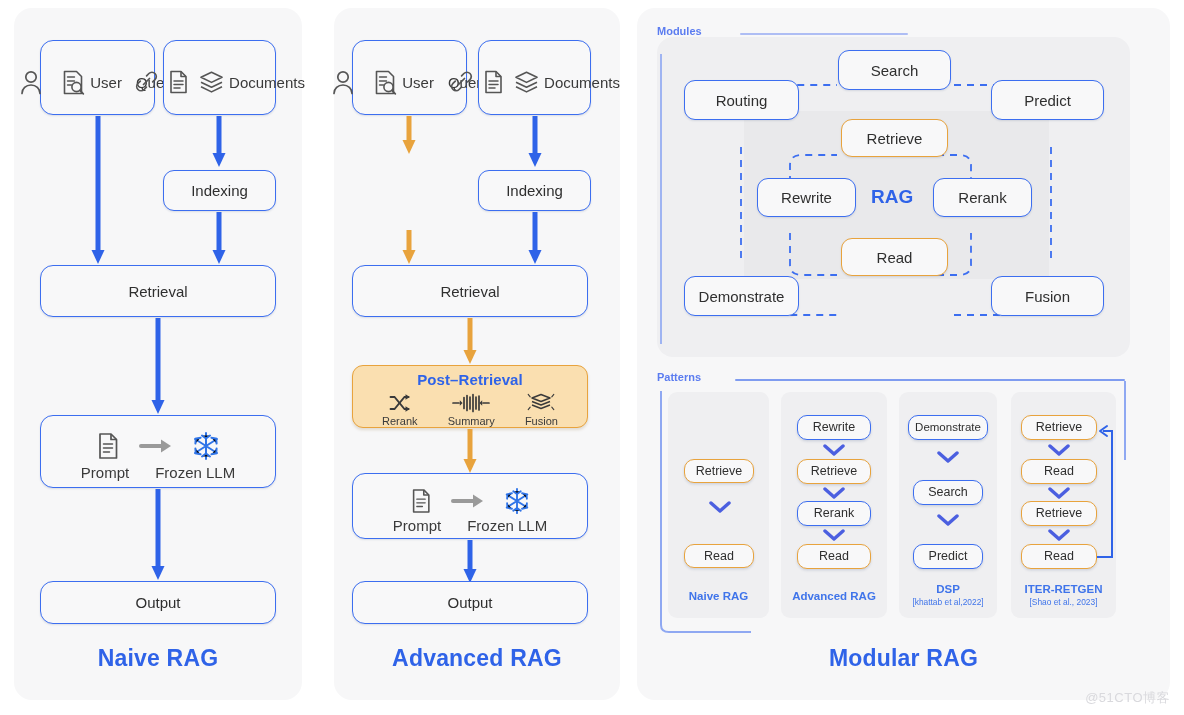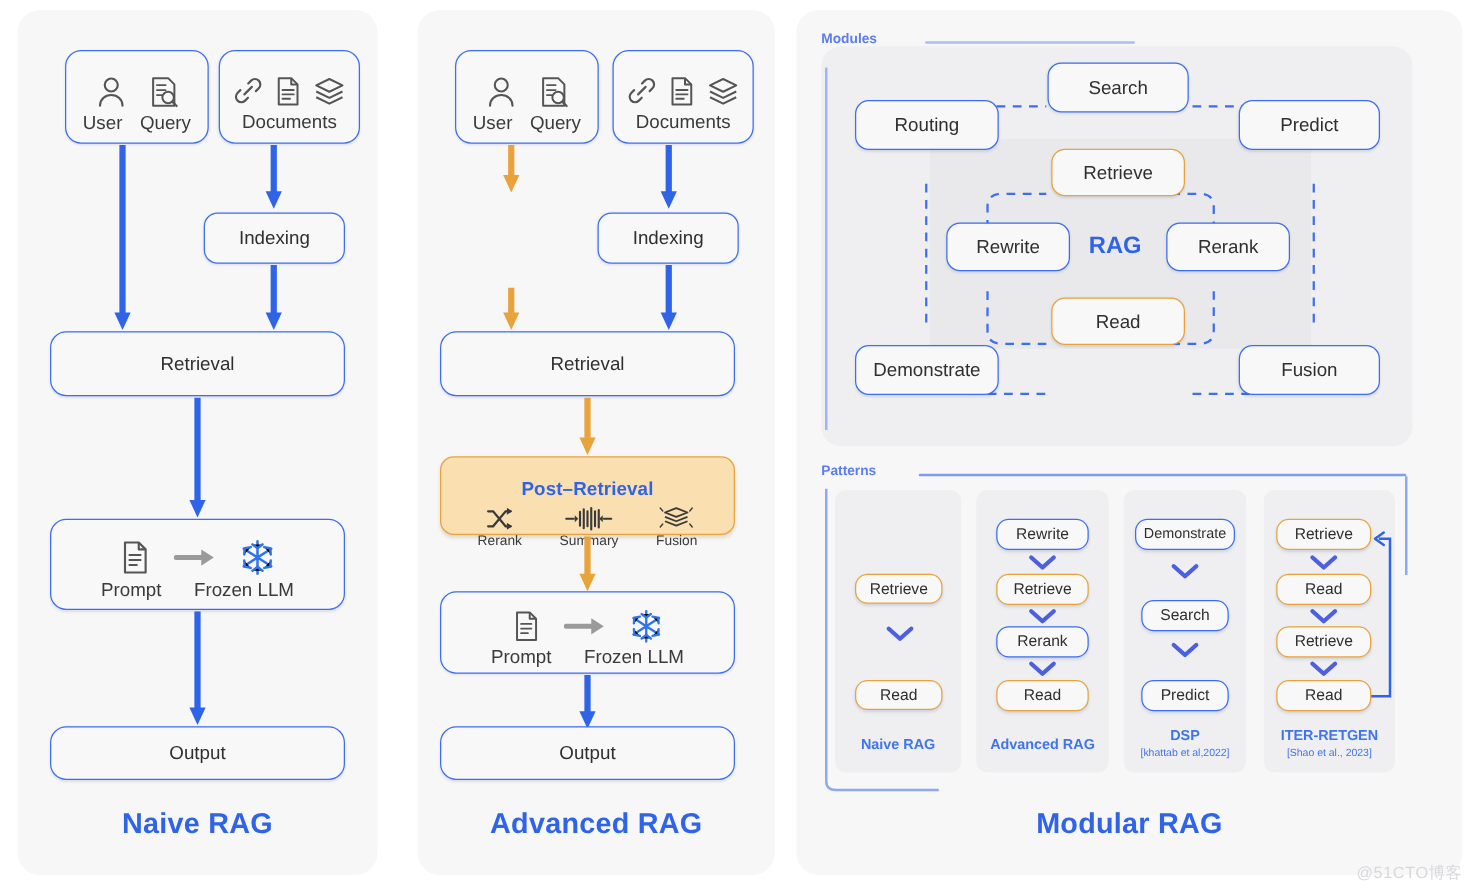--- a/index.html
+++ b/index.html
@@ -25,21 +25,21 @@
   .lbl{line-height:1;white-space:nowrap;}
 
   
   .arrow{position:absolute;}
 
   
   .title{position:absolute;text-align:center;font-size:23px;font-weight:bold;
          color:#2f63e8;letter-spacing:.2px;}
 
   
-  .iconbox{flex-direction:column;gap:4px;padding-top:9px;margin-left:12px;}
+  .iconbox{flex-direction:row;gap:4px;padding-top:9px;}
   .icon-row{display:flex;align-items:flex-end;justify-content:center;gap:16px;}
   .icon-lbl-row{display:flex;align-items:center;justify-content:center;gap:14px;
                 font-size:15px;color:#3a3a3a;}
   .icon{display:block;}
 
   
   .orangepanel{position:absolute;box-sizing:border-box;background:#fadfb0;
         border:1.6px solid #e8a33d;border-radius:11px;
         box-shadow:0 2px 3px rgba(120,90,30,.18);}
   .op-title{text-align:center;color:#2f63e8;font-size:14.5px;font-weight:bold;
@@ -271,21 +271,21 @@
   <div class="node big" style="left:352px;top:265px;width:236px;height:52px;">
     <span class="lbl">Retrieval</span>
   </div>
 
   <svg class="arrow" style="left:463px;top:318px;" width="14" height="48">
     <path d="M7 0v33" stroke="#e8a33d" stroke-width="5"></path>
     <path d="M0.5 32 L7 46 L13.5 32 Z" fill="#e8a33d"></path>
   </svg>
 
   <div class="orangepanel" style="left:352px;top:365px;width:236px;height:63px;">
-    <div class="op-title" style="font-size:15px;padding-top:17px;">Post–Retrieval</div>
+    <div class="op-title" style="font-size:15px;padding-top:5px;">Post–Retrieval</div>
     <div class="post-icons">
       <div class="post-item">
         <svg class="icon" width="24" height="20" viewBox="0 0 24 20">
           <path d="M2.5 4h4l10 12h4" fill="none" stroke="#3a3a3a" stroke-width="1.8" stroke-linecap="round"></path>
           <path d="M2.5 16h4l10-12h4" fill="none" stroke="#3a3a3a" stroke-width="1.8" stroke-linecap="round"></path>
           <path d="M17.5 1.2L21.8 4l-4.3 2.8z" fill="#3a3a3a"></path>
           <path d="M17.5 13.2L21.8 16l-4.3 2.8z" fill="#3a3a3a"></path>
         </svg>
         <span class="cap">Rerank</span>
       </div>

